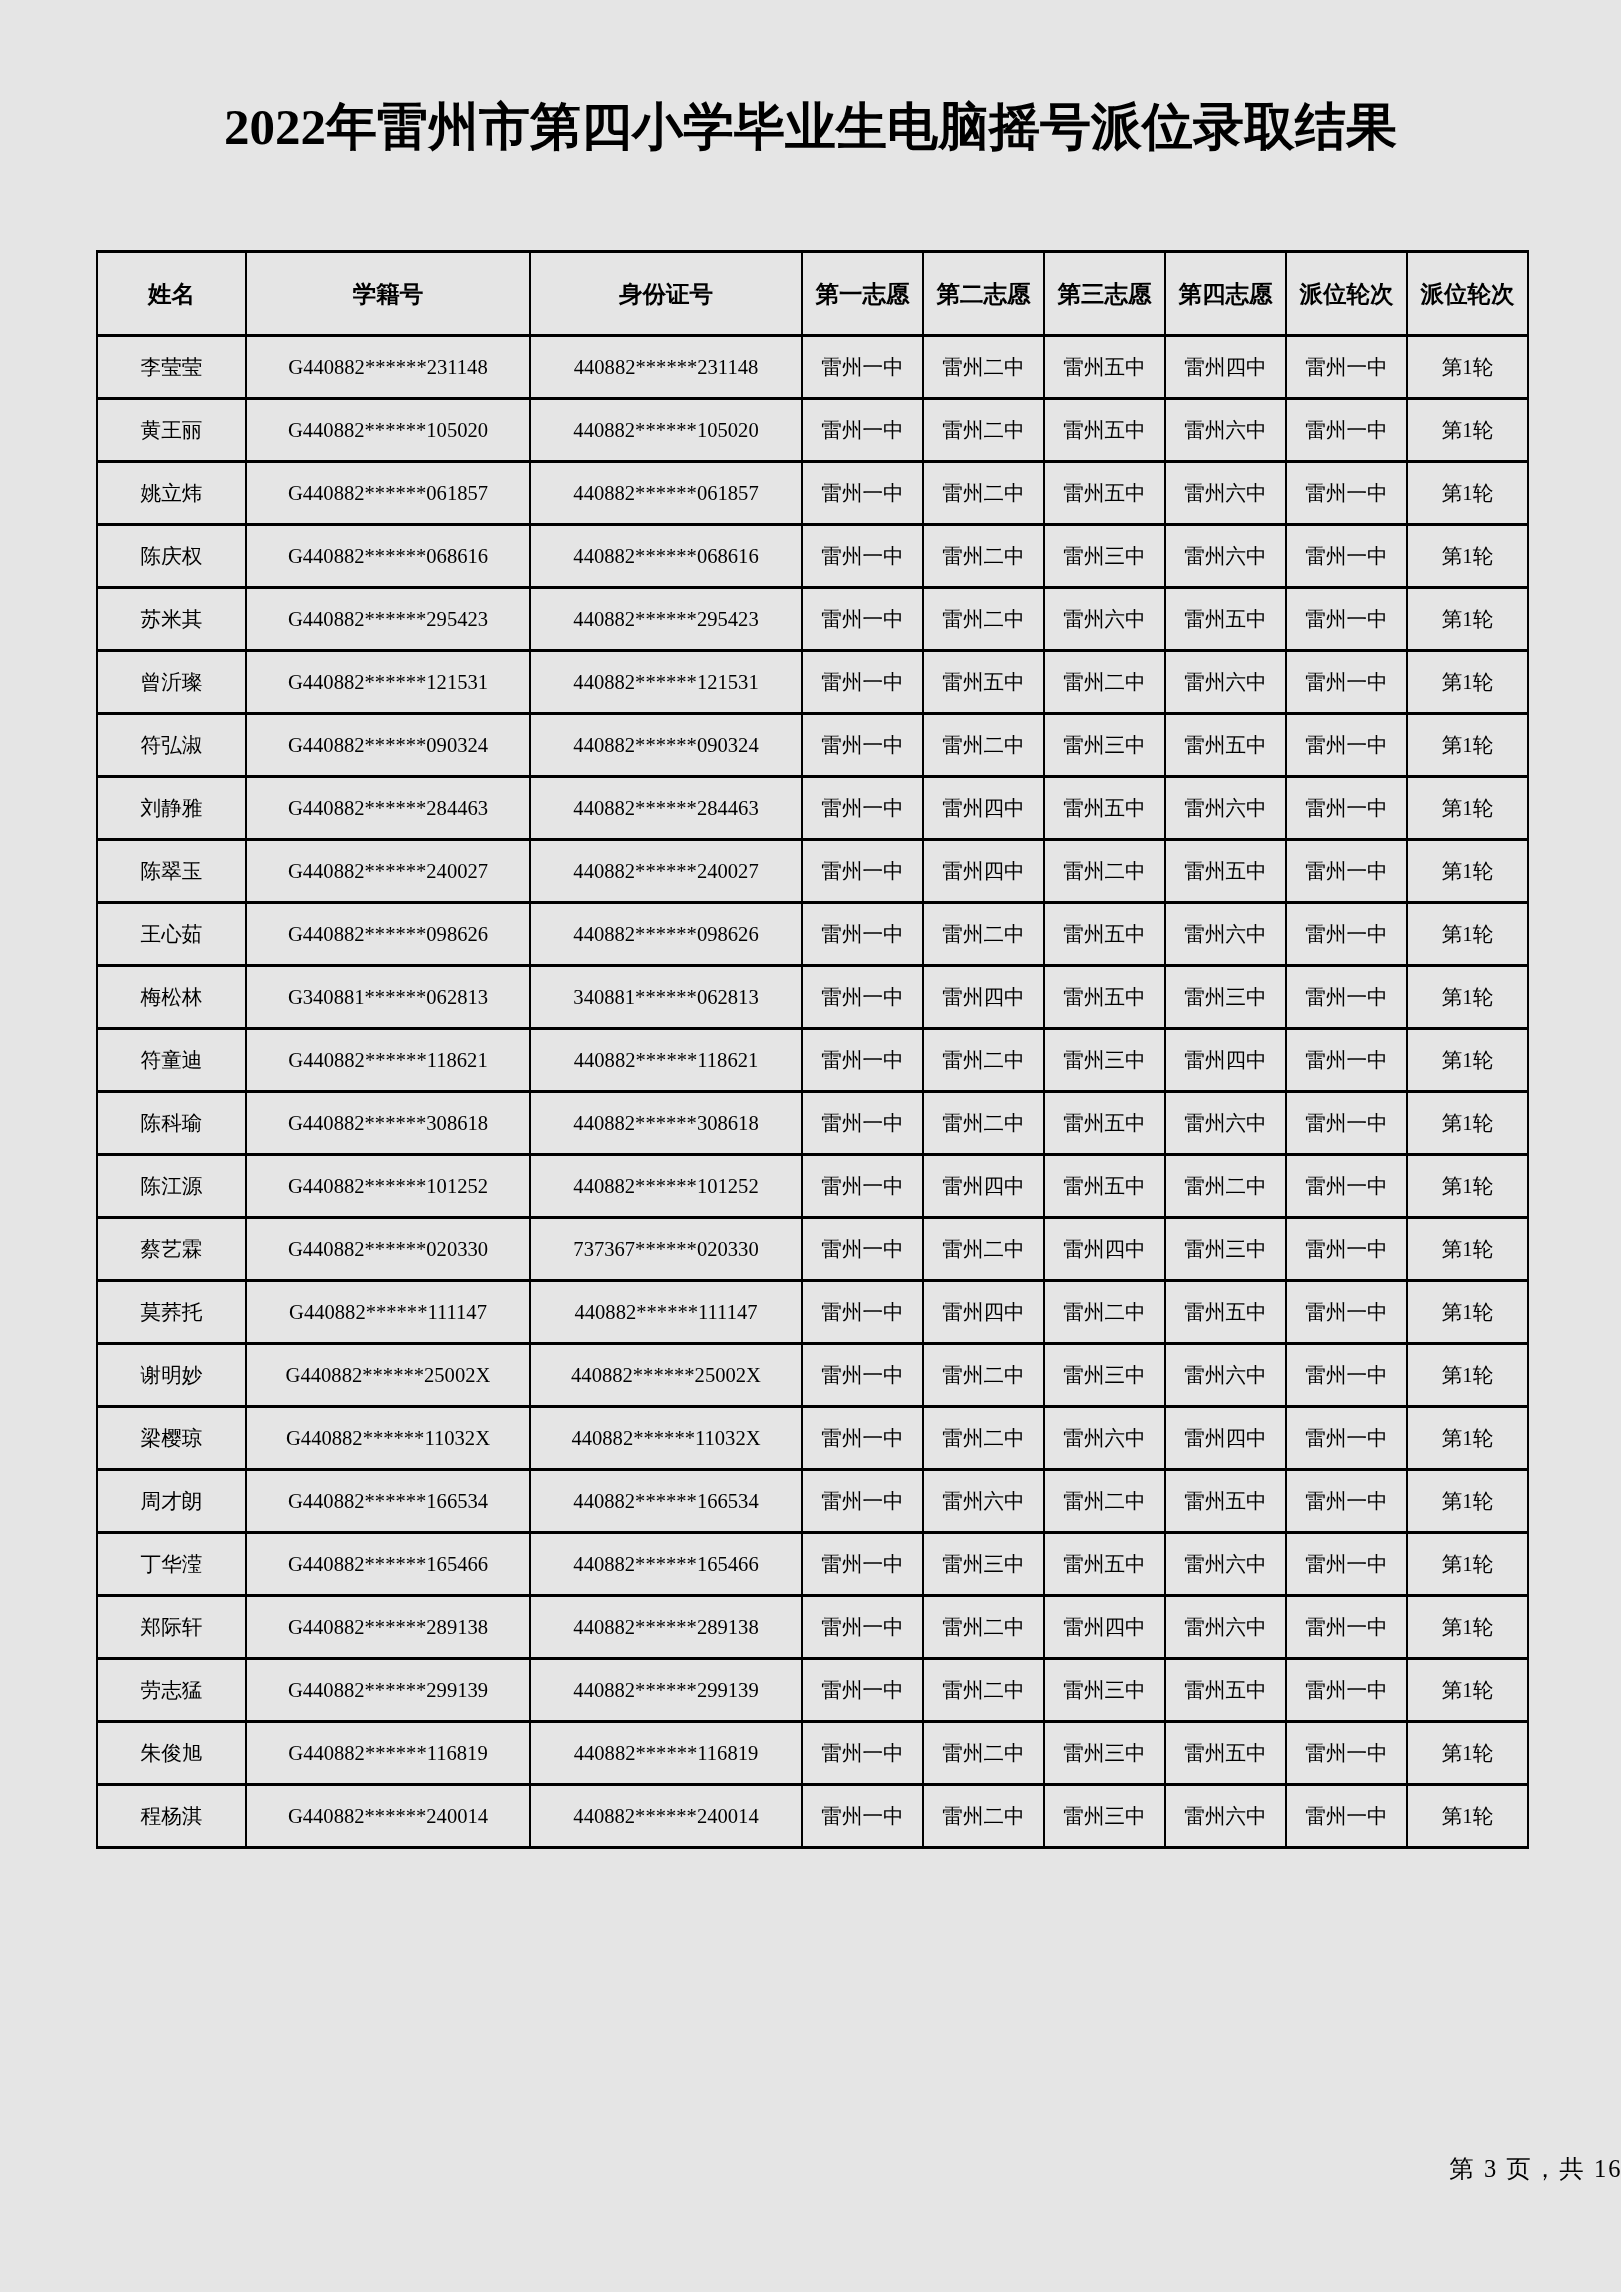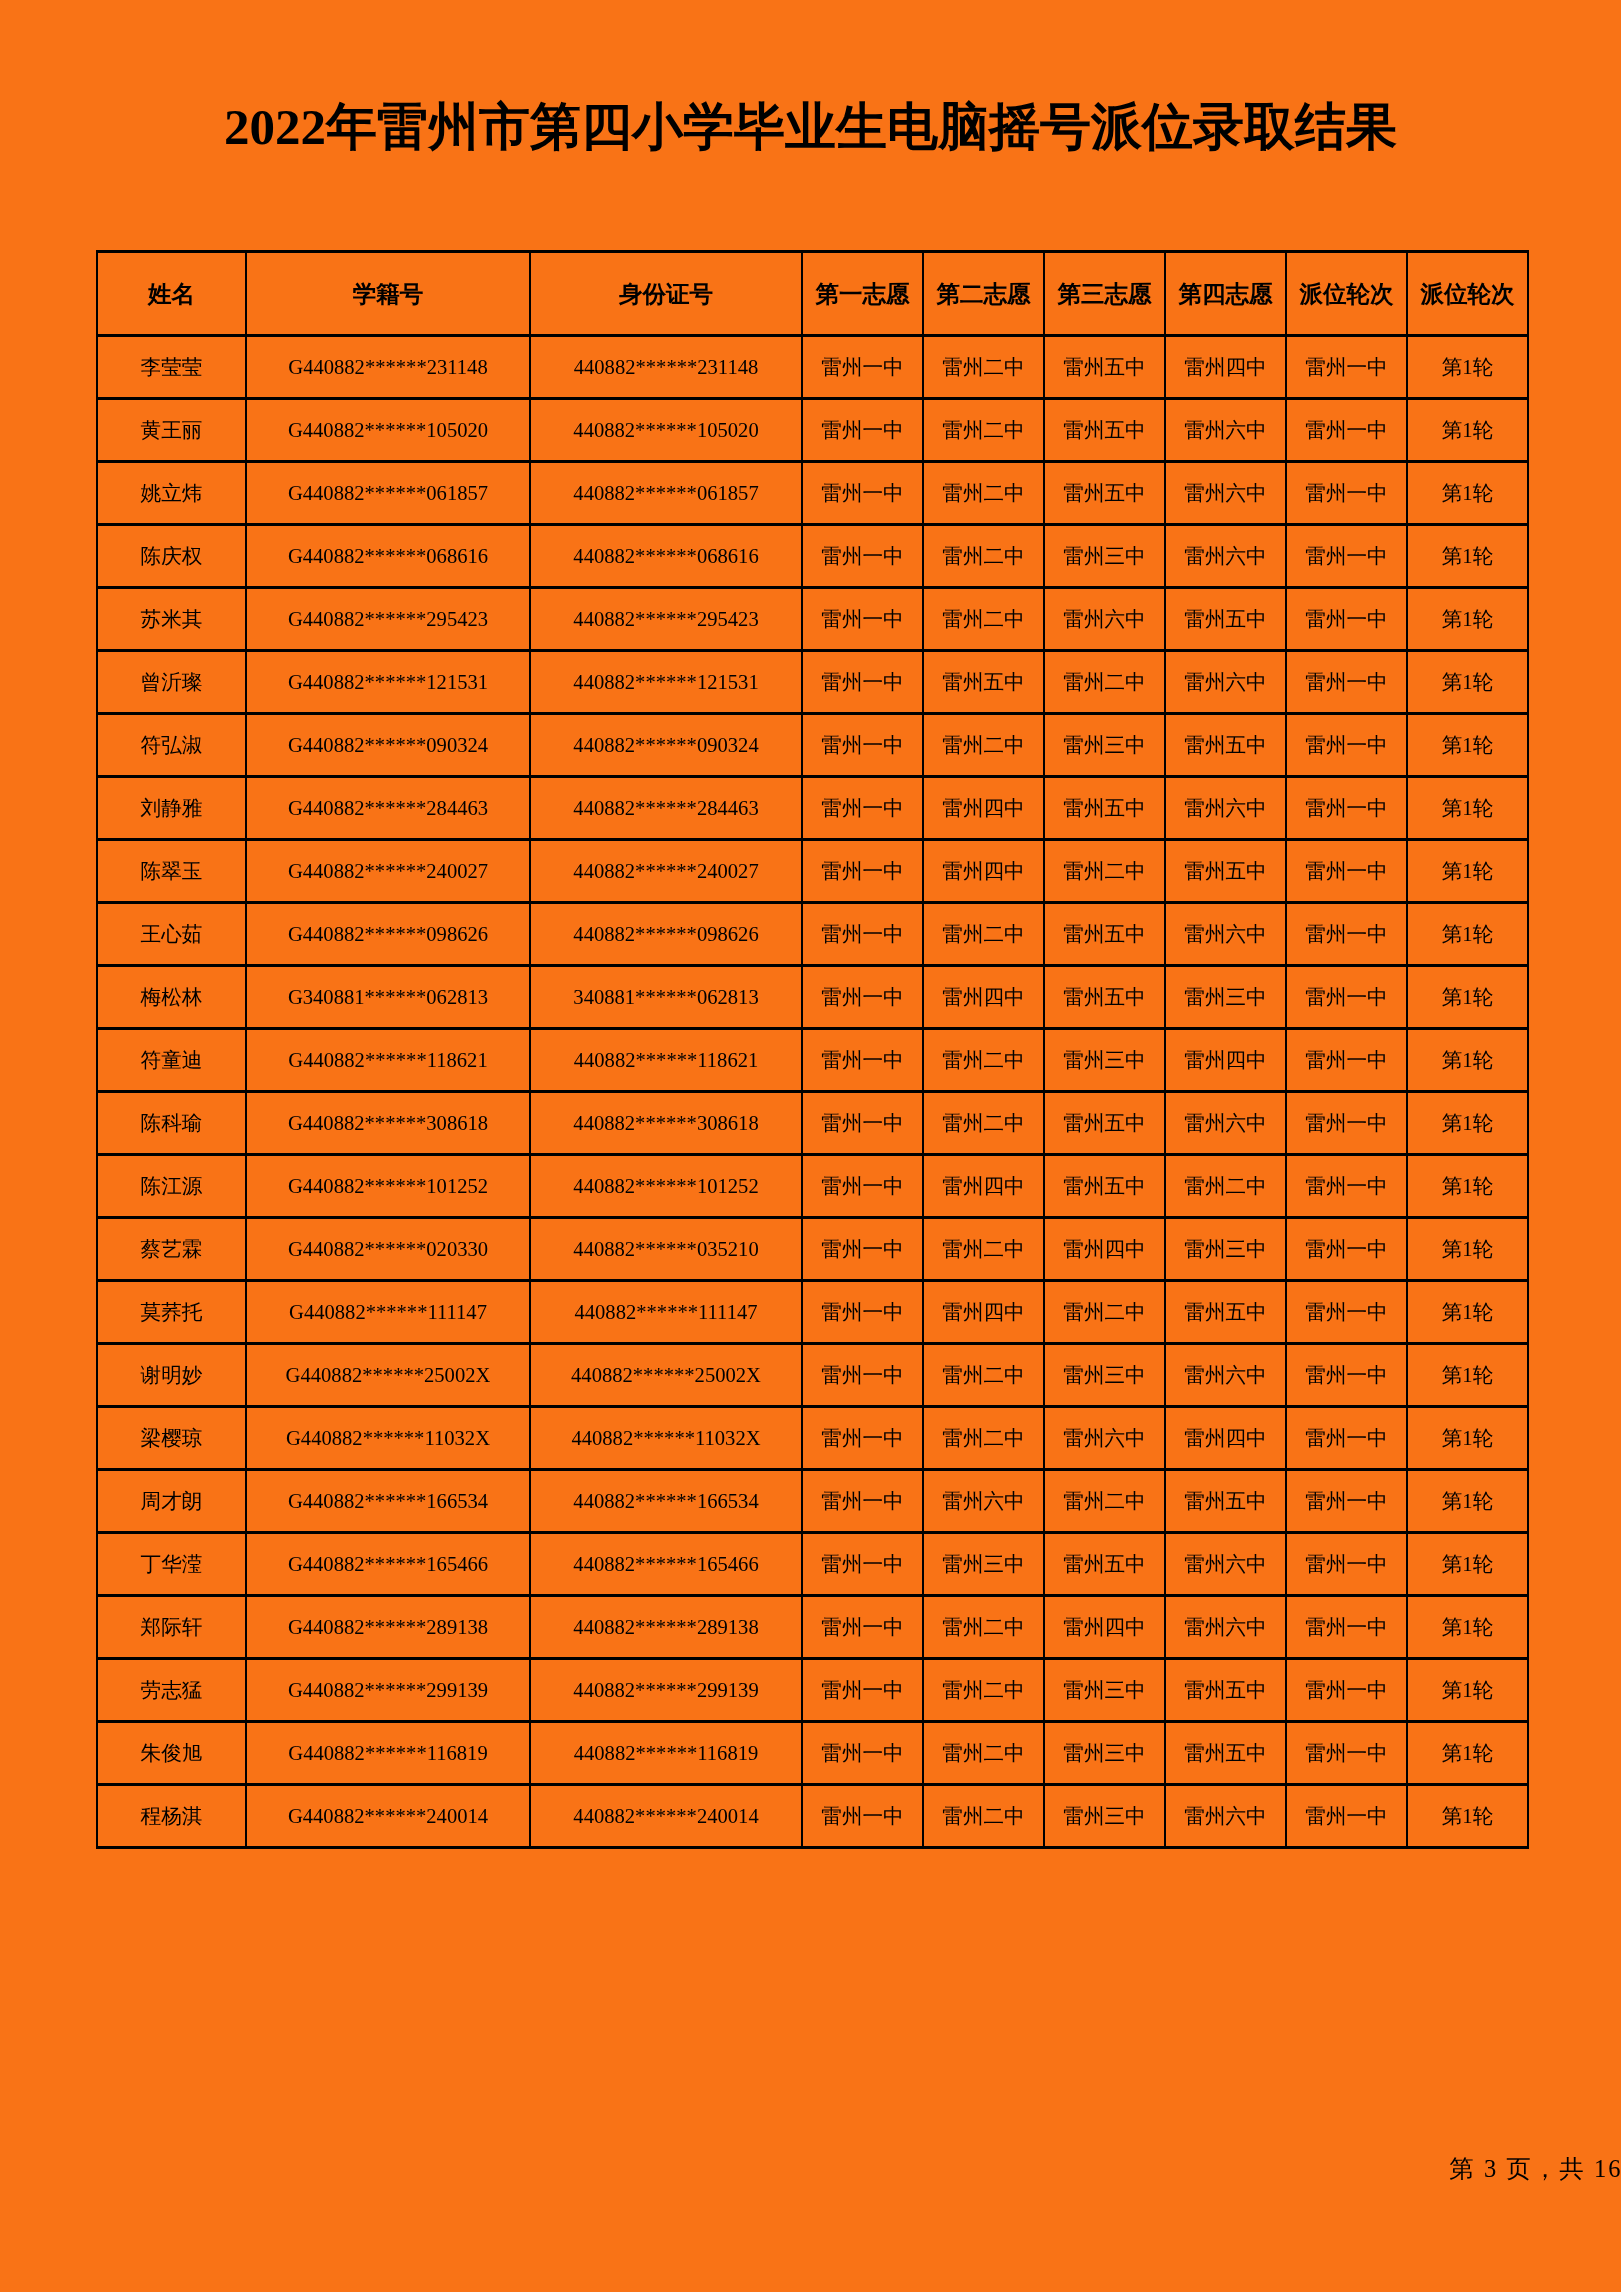--- a/index.html
+++ b/index.html
@@ -4,21 +4,21 @@
 <style>
   html, body {
     margin: 0;
     padding: 0;
     background: #ffffff;
   }
   .page {
     position: relative;
     width: 1621px;
     height: 2293px;
-    background: #f97316;
+    background: #e5e5e5;
     color: #000000;
     font-family: "Liberation Serif", "DejaVu Serif", serif;
     overflow: hidden;
   }
   .doc-title {
     position: absolute;
     top: 98px;
     left: 0;
     width: 100%;
     margin: 0;
@@ -252,21 +252,21 @@
           <td>雷州一中</td>
           <td>雷州四中</td>
           <td>雷州五中</td>
           <td>雷州二中</td>
           <td>雷州一中</td>
           <td>第1轮</td>
         </tr>
         <tr>
           <td>蔡艺霖</td>
           <td>G440882******020330</td>
-          <td>440882******035210</td>
+          <td>737367******020330</td>
           <td>雷州一中</td>
           <td>雷州二中</td>
           <td>雷州四中</td>
           <td>雷州三中</td>
           <td>雷州一中</td>
           <td>第1轮</td>
         </tr>
         <tr>
           <td>莫荞托</td>
           <td>G440882******111147</td>

